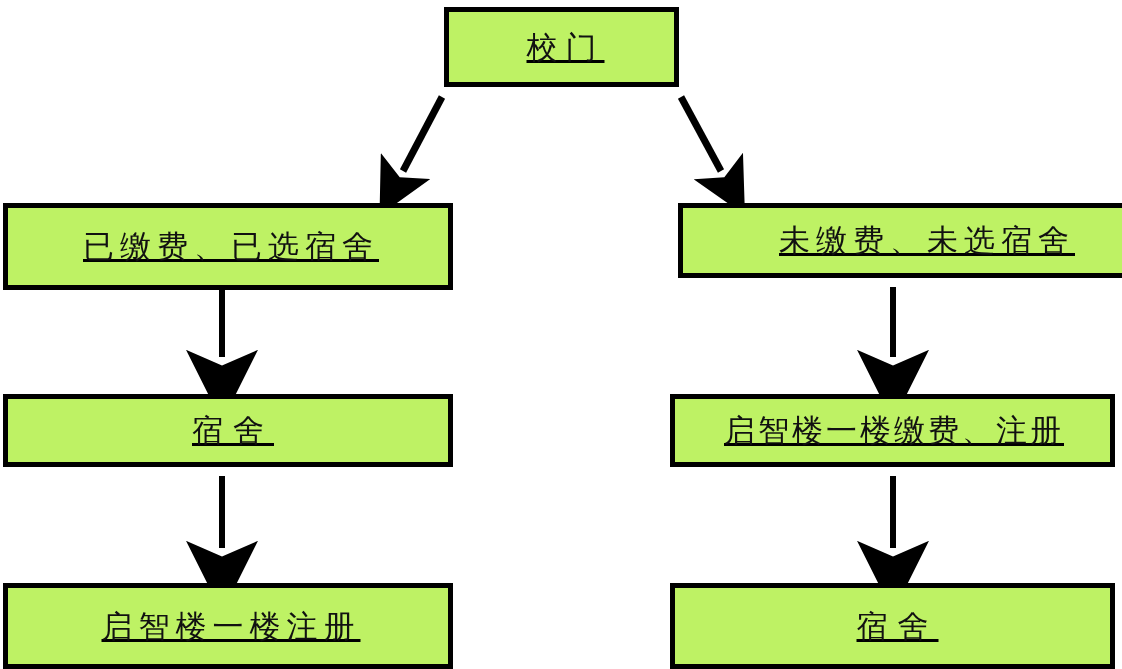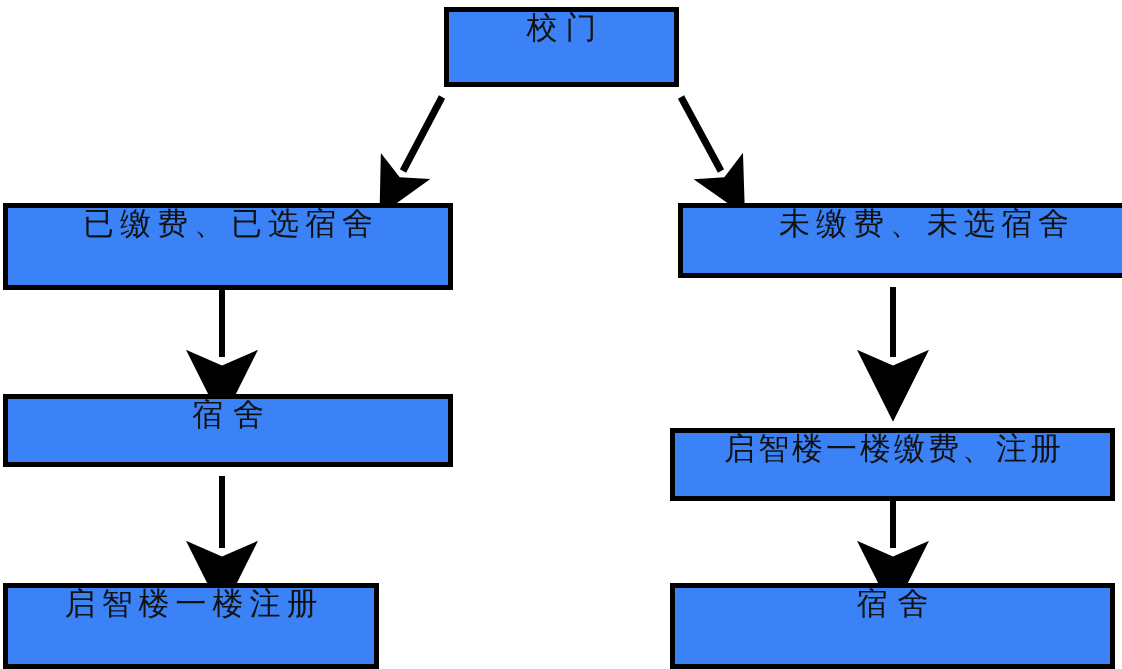--- a/index.html
+++ b/index.html
@@ -17,43 +17,45 @@
   #canvas {
     position: absolute;
     left: 0;
     top: 0;
     width: 1122px;
     height: 669px;
   }
   .node {
     position: absolute;
     box-sizing: border-box;
-    background: #3b82f6;
+    background: #bef264;
     border: 5px solid #000000;
     display: flex;
+    align-items: center;
     justify-content: center;
     text-align: center;
+    text-decoration: underline;
   }
   .node-label {
     font-family: "DejaVu Serif", "Liberation Serif", serif;
     color: #111111;
     font-size: 31px;
     line-height: 1;
     letter-spacing: 5px;
     text-indent: 5px;
     white-space: nowrap;
     font-weight: 400;
   }
   
   #node-gate      { left: 444px; top: 7px;   width: 235px; height: 80px; }
   #node-paid      { left: 3px;   top: 203px; width: 450px; height: 87px; }
   #node-unpaid    { left: 678px; top: 203px; width: 492px; height: 75px; }
   #node-dorm-left { left: 3px;   top: 394px; width: 450px; height: 73px; }
-  #node-pay-reg   { left: 670px; top: 394px; width: 445px; height: 73px; margin-top: 34px; }
-  #node-register  { left: 3px;   top: 583px; width: 376px; height: 86px; }
+  #node-pay-reg   { left: 670px; top: 394px; width: 445px; height: 73px; }
+  #node-register  { left: 3px;   top: 583px; width: 450px; height: 86px; }
   #node-dorm-right{ left: 670px; top: 583px; width: 445px; height: 86px; }
 
   #node-pay-reg .node-label { letter-spacing: 3px; text-indent: 3px; }
   #node-unpaid .node-label  { letter-spacing: 6px; text-indent: 6px; }
   #node-paid .node-label    { letter-spacing: 6px; text-indent: 6px; }
   #node-gate .node-label    { letter-spacing: 8px; text-indent: 8px; }
   #node-register .node-label{ letter-spacing: 6px; text-indent: 6px; }
   .dorm .node-label         { letter-spacing: 10px; text-indent: 10px; }
 </style>
 </head>

